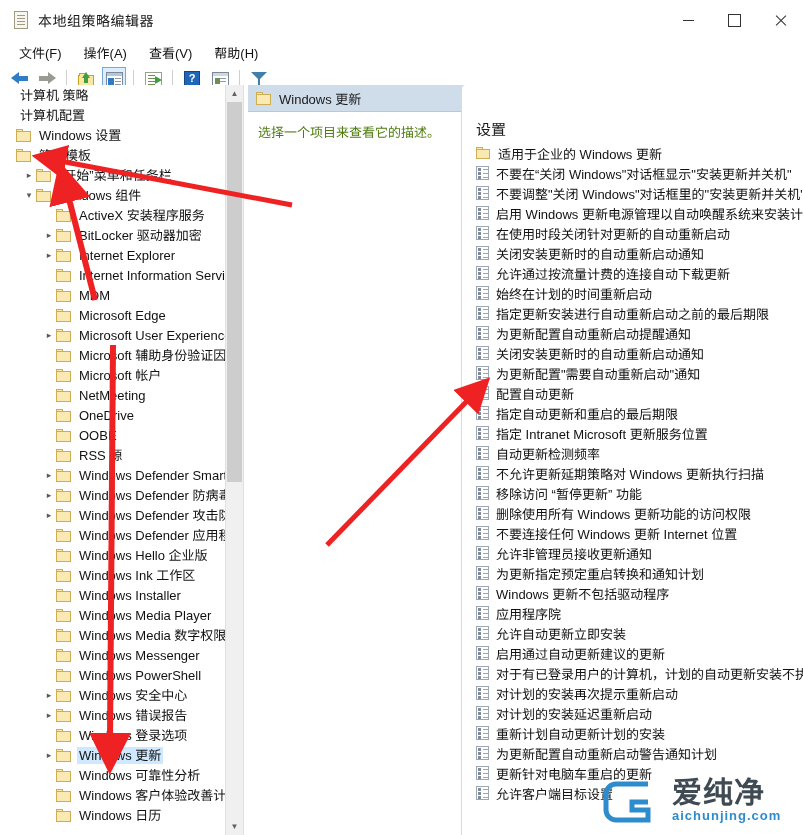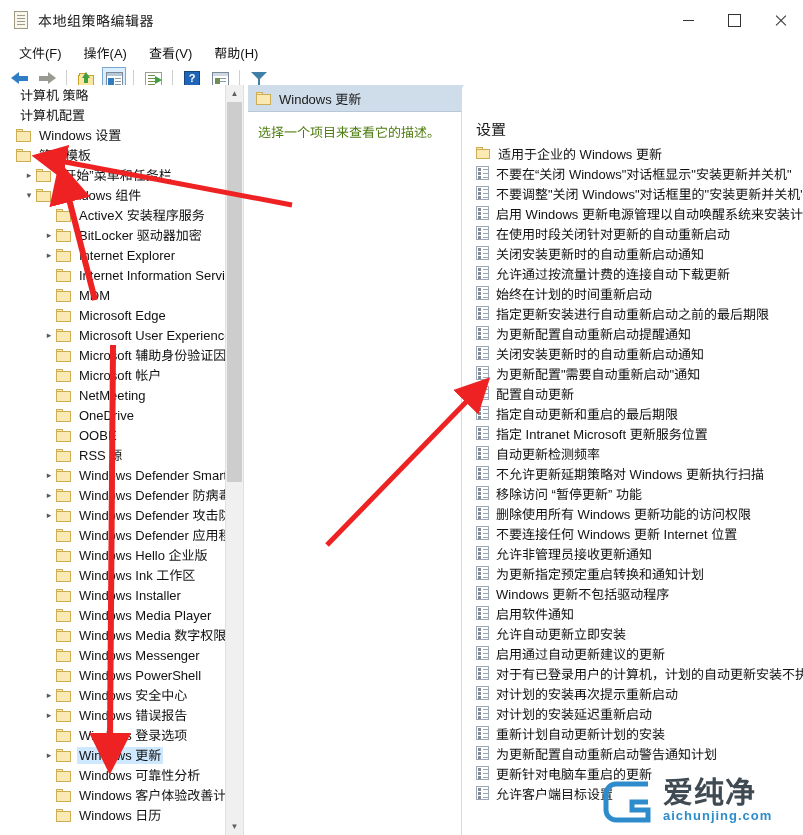--- a/index.html
+++ b/index.html
@@ -186,21 +186,21 @@
   .anno{position:absolute;left:0;top:0;width:803px;height:835px;pointer-events:none;}
 
   
   .watermark{
     position:absolute;left:602px;top:770px;width:201px;height:62px;
     display:flex;align-items:center;pointer-events:none;
   }
   .wm-mark{
     width:56px;height:46px;flex:none;position:relative;
   }
-  .wm-text{margin-left:5px;}
+  .wm-text{margin-left:14px;}
   .wm-cn{
     font-size:30px;color:#3f4a52;font-weight:bold;letter-spacing:1px;line-height:30px;
     font-family:"DejaVu Sans",sans-serif;
   }
   .wm-url{
     font-size:13px;color:#2f8ccc;letter-spacing:1px;line-height:16px;font-weight:bold;
   }
 </style>
 </head>
 <body>
@@ -764,21 +764,21 @@
               <span class="bar"></span>
               <span class="txt"></span>
             </span>
             <span>Windows 更新不包括驱动程序</span>
           </div>
           <div class="lrow">
             <span class="lpol">
               <span class="bar"></span>
               <span class="txt"></span>
             </span>
-            <span>启用软件通知</span>
+            <span>应用程序院</span>
           </div>
           <div class="lrow">
             <span class="lpol">
               <span class="bar"></span>
               <span class="txt"></span>
             </span>
             <span>允许自动更新立即安装</span>
           </div>
           <div class="lrow">
             <span class="lpol">

